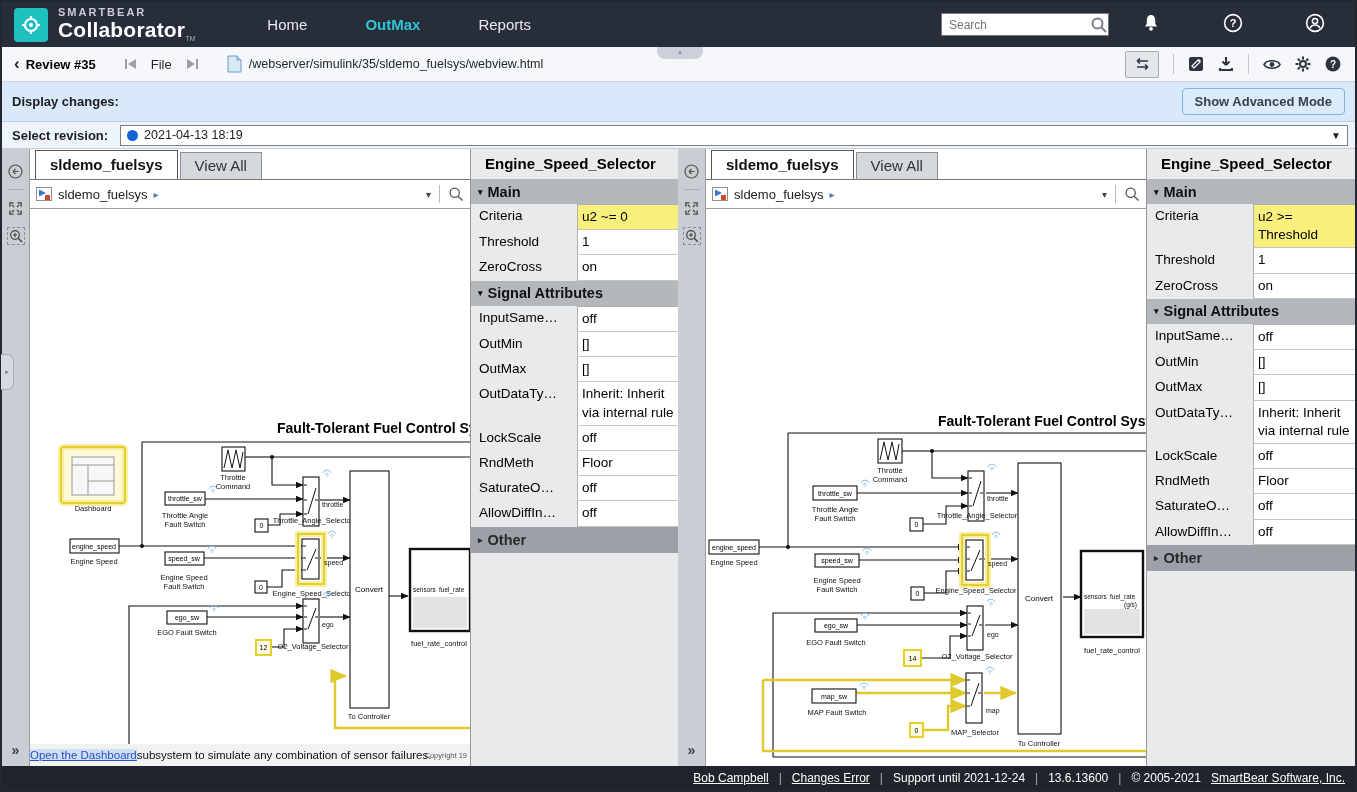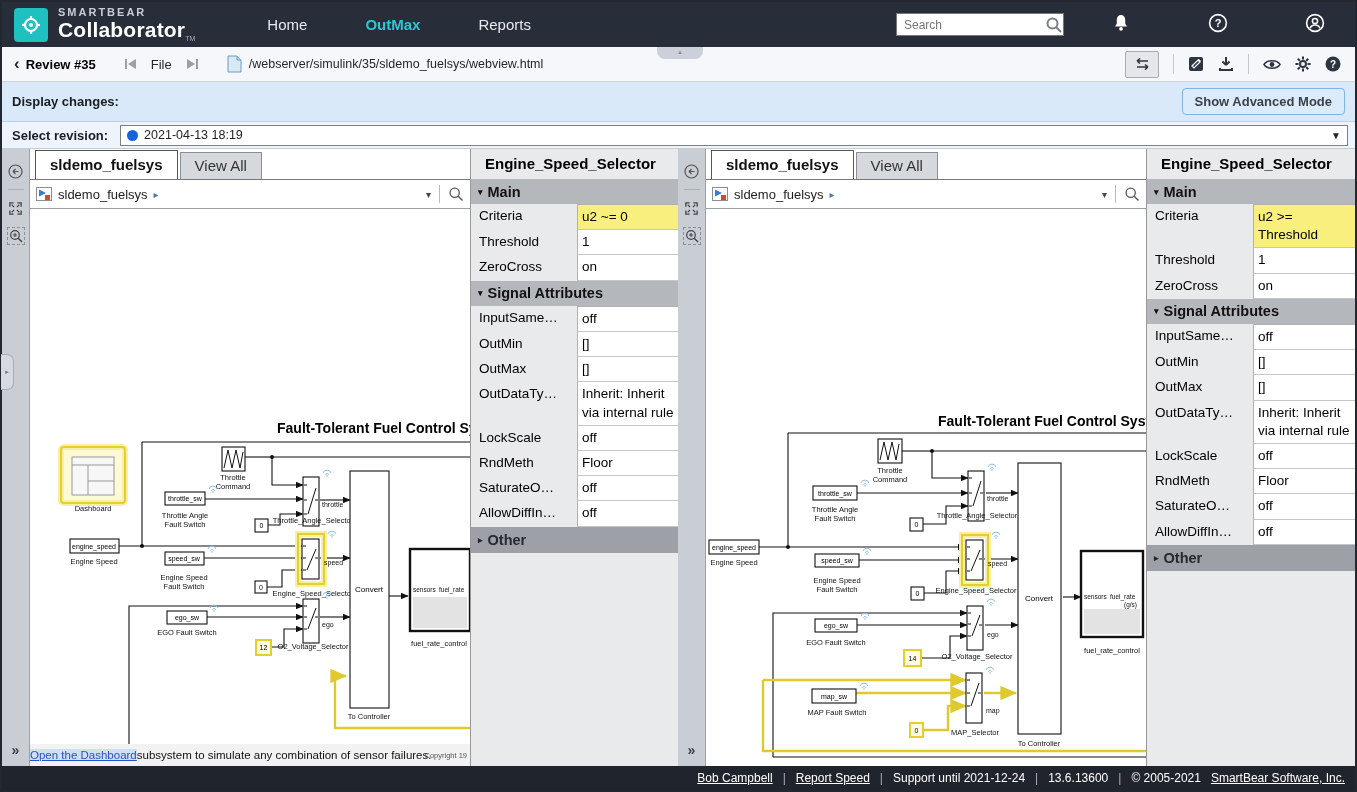--- a/index.html
+++ b/index.html
@@ -11,21 +11,21 @@
   .topbar { height:45px; background:#282d3a; display:flex; align-items:center; flex:0 0 45px; }
   .logo-box { width:34px; height:34px; margin:0 10px 0 12px; background:#1fc0c0; border-radius:4px;
     display:flex; align-items:center; justify-content:center; }
   .brand-text { line-height:1.05; }
   .brand-small { color:#c7ccd6; font-size:11px; letter-spacing:2px; font-weight:bold; }
   .brand-main { color:#fff; font-size:21px; font-weight:bold; letter-spacing:.2px; }
   .brand-tm { color:#aab; font-size:7px; vertical-align:sub; }
   .nav { display:flex; margin-left:72px; gap:58px; }
   .nav-item { color:#e8eaef; font-size:15px; cursor:pointer; }
   .nav-item.active { color:#2fc5d6; font-weight:bold; }
-  .top-right { margin-left:auto; display:flex; align-items:center; gap:16px;justify-content:center; }
+  .top-right { margin-left:auto; display:flex; align-items:center; gap:1px;justify-content:center; }
   .searchbox { width:168px; height:23px; background:#fff; border:1px solid #777; display:flex; align-items:center; }
   .searchbox input { border:none; outline:none; flex:1; font-size:12px; padding:0 4px 0 7px; color:#333;
     font-family:"Liberation Sans", sans-serif; min-width:0;}
   .top-icon { width:81px; text-align:center; }
 
   
   .reviewbar { height:35px; background:#f6f7fb; border-bottom:1px solid #cfd4dc; display:flex; align-items:center;
     position:relative; flex:0 0 35px;}
   .back-chev { font-size:17px; font-weight:bold; color:#23272f; margin:0 6px 0 12px; }
   .review-title { font-size:13px; font-weight:bold; color:#000000; }
@@ -799,21 +799,21 @@
             <span>Other</span>
           </div>
         <div class="props-fill"></div>
       </div>
     </div>
   </div>
 
   <div class="statusbar">
     <span class="lnk">Bob Campbell</span>
     <span class="sep">|</span>
-    <span class="lnk">Report Speed</span>
+    <span class="lnk">Changes Error</span>
     <span class="sep">|</span>
     <span>Support until 2021-12-24</span>
     <span class="sep">|</span>
     <span>13.6.13600</span>
     <span class="sep">|</span>
     <span>© 2005-2021</span>
     <span class="lnk">SmartBear Software, Inc.</span>
   </div>
 
 </div>

